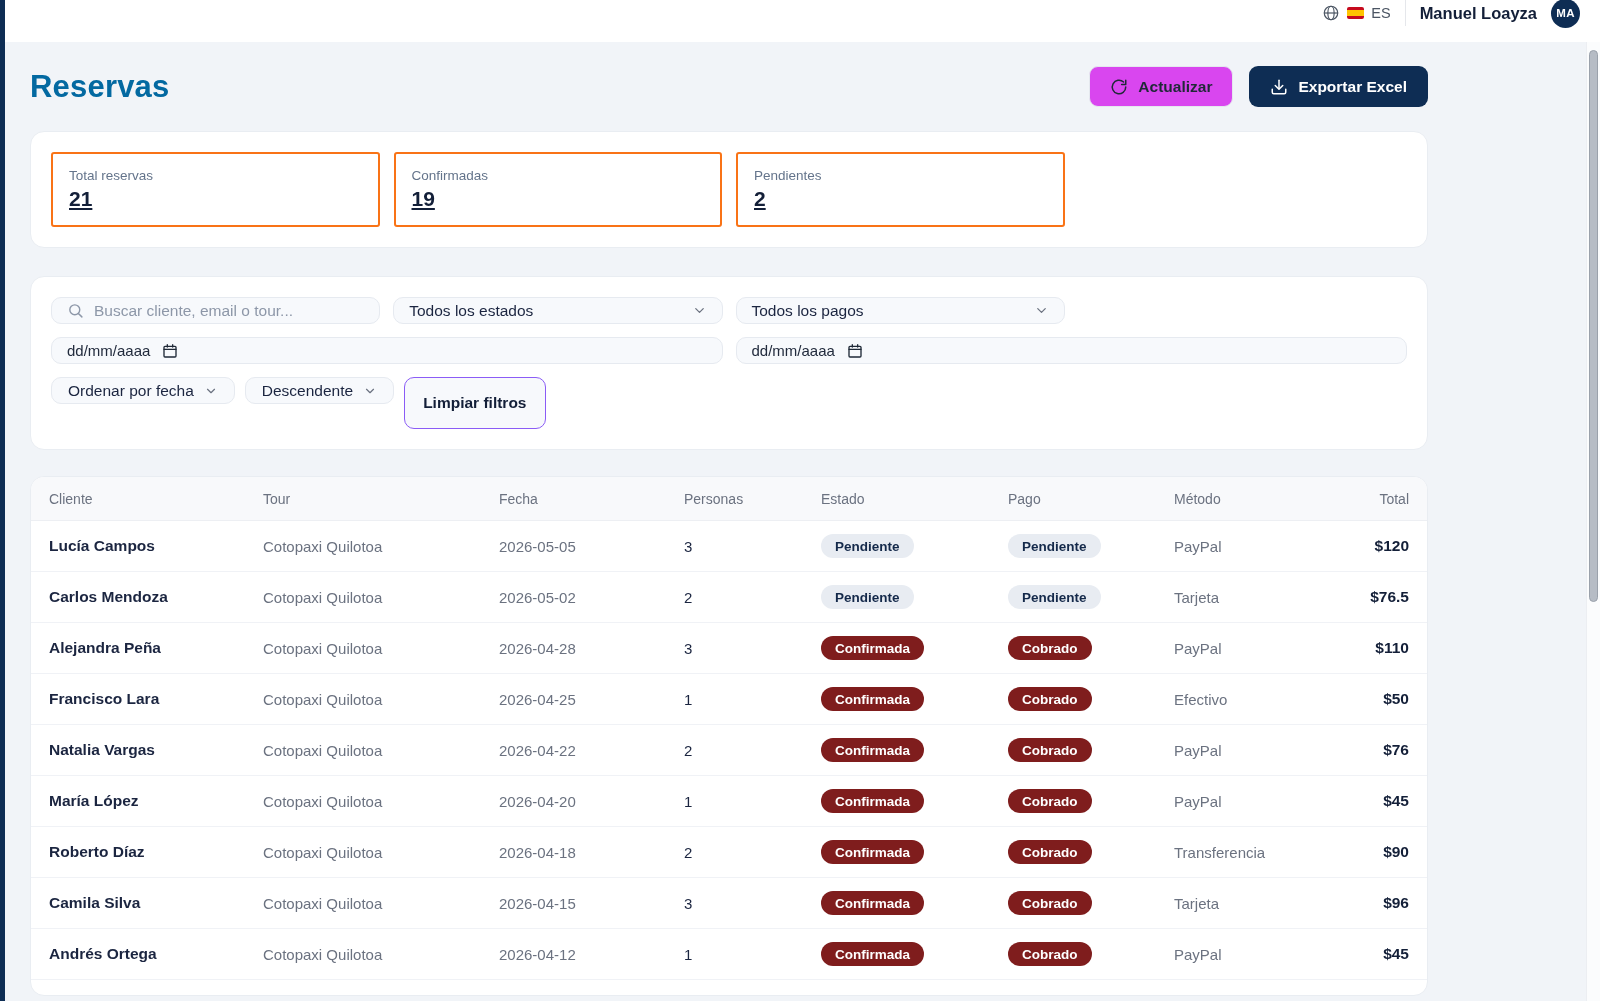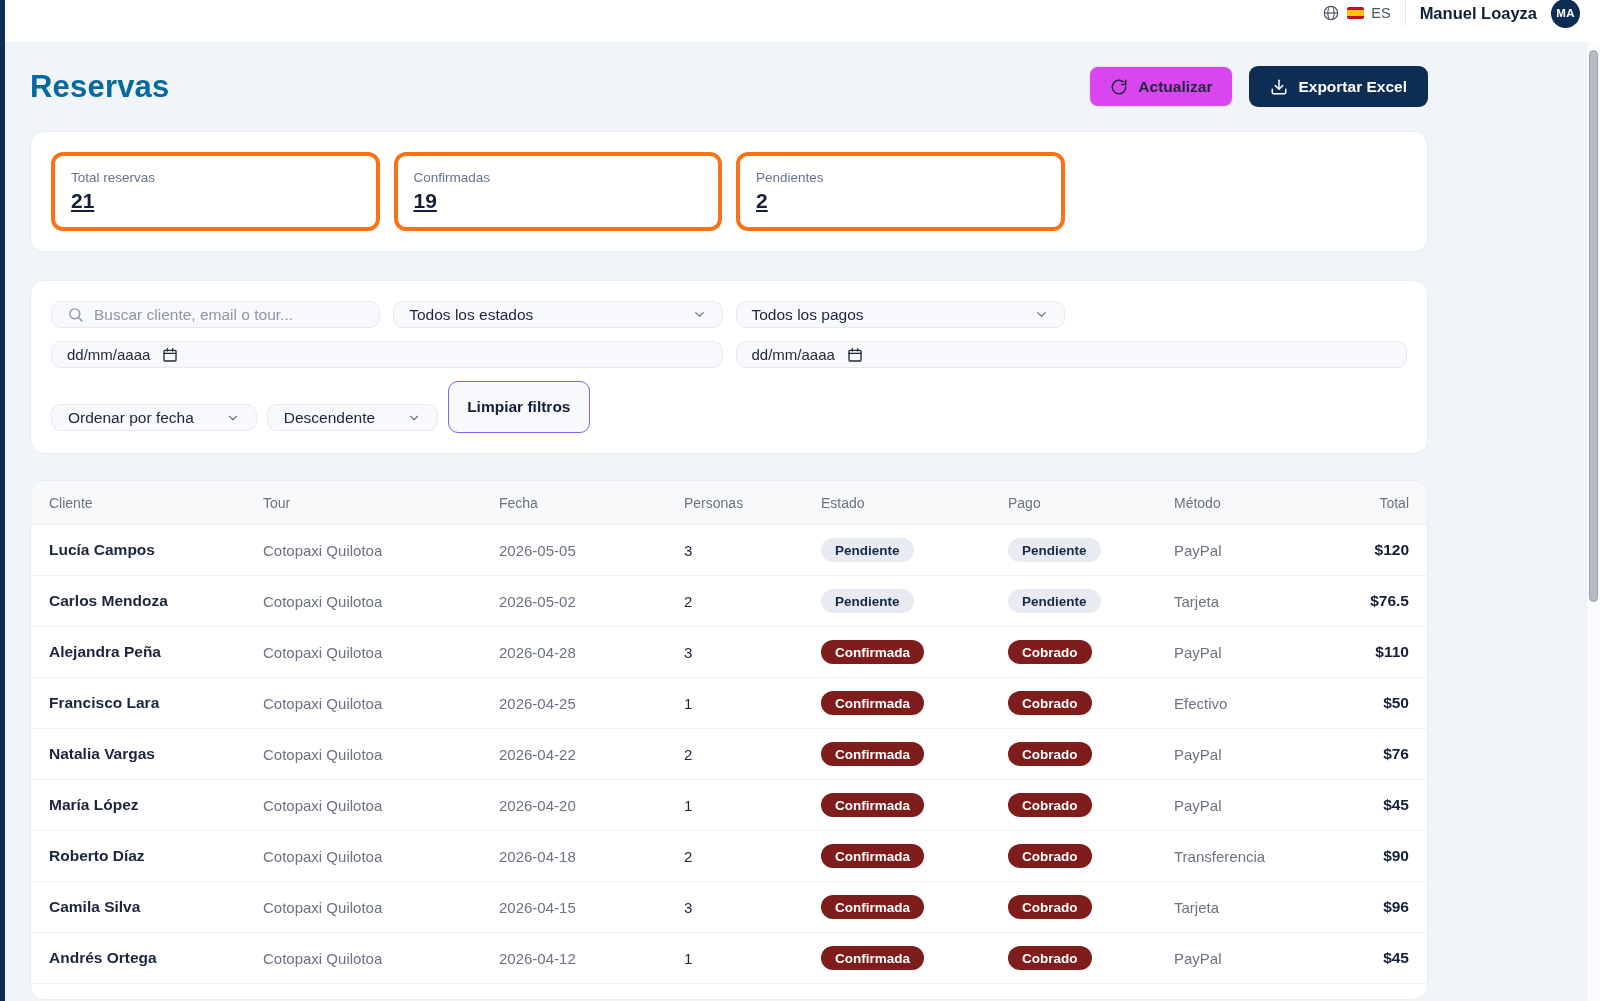--- a/index.html
+++ b/index.html
@@ -42,38 +42,38 @@
     border-radius:9px; font-size:15.5px; font-weight:600; cursor:pointer; border:1px solid transparent; }
   .btn-secondary { background:#d946ef; border-color:#e4e8ee; color:#1f2937; }
   .btn-primary { background:#0e2d54; color:#fff; }
   .btn svg { flex:0 0 auto; }
 
   
   .panel { background:#fff; border:1px solid #e9edf2; border-radius:14px; }
 
   
   .stats-panel { margin-top:24px; padding:20px; display:grid; grid-template-columns:repeat(4,1fr); gap:14px; }
-  .stat-card { border:4px solid #f97316; border-radius:12px; padding:14px 16px; }
+  .stat-card { border:2px solid #f97316; border-radius:3px; padding:14px 16px; }
   .stat-label { font-size:13.5px; color:#64748b; }
   .stat-value { margin-top:4px; font-size:21px; font-weight:800; color:#131f38;text-decoration:underline; }
 
   
   .filters-panel { margin-top:28px; padding:20px; }
   .f-row1 { display:grid; grid-template-columns:repeat(4,1fr); gap:13px; }
   .f-row2 { display:grid; grid-template-columns:repeat(2,1fr); gap:13px; margin-top:13px; }
   .f-row3 { display:flex; gap:10px; margin-top:13px; }
   .pill { background:#f7f9fc; border:1px solid #e6eaf0; border-radius:10px; height:27px;
     display:flex; align-items:center; padding:0 15px; font-size:15.5px; color:#1b2540; }
   .search-pill { gap:10px; }
   .search-pill input { border:0; outline:0; background:transparent; flex:1; font-size:15.5px;
     font-family:"Liberation Sans", sans-serif; color:#1b2540; }
   .search-pill input::placeholder { color:#8d97a8; }
   .select-pill { justify-content:space-between; cursor:pointer; }
   .date-pill { gap:12px; cursor:pointer; color:#222b3d; font-size:15px; }
-  .sort-pill { gap:32px; cursor:pointer; padding:0 16px;margin-top:23px; }
+  .sort-pill { gap:10px; cursor:pointer; padding:0 16px; }
   .clear-btn { background:#f7f9fc; border:1px solid #8b5cf6; border-radius:10px; height:52px;
     padding:0 18px; font-size:15.5px; font-weight:600; color:#131f38; cursor:pointer;
     font-family:"Liberation Sans", sans-serif; }
 
   
   .table-panel { margin-top:26px; overflow:hidden; min-height:520px; }
   .thead-row, .trow { display:grid; grid-template-columns:214px 236px 185px 137px 187px 166px 150px 1fr;
     align-items:center; padding:0 18px; }
   .thead-row { height:44px; background:#f8f9fb; border-bottom:1px solid #edeff3;
     color:#6b7280; font-size:14px; }

